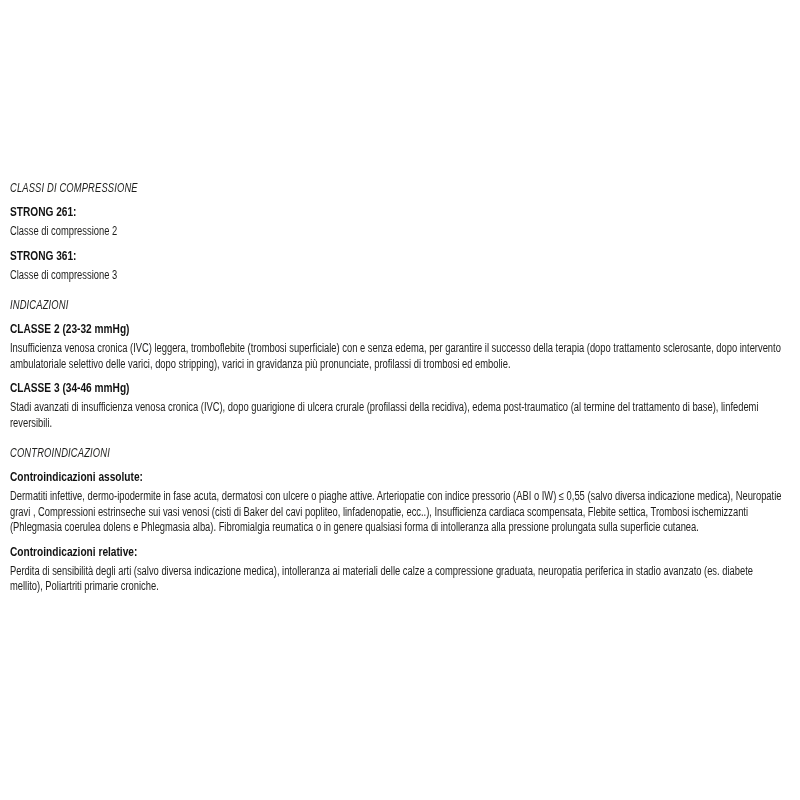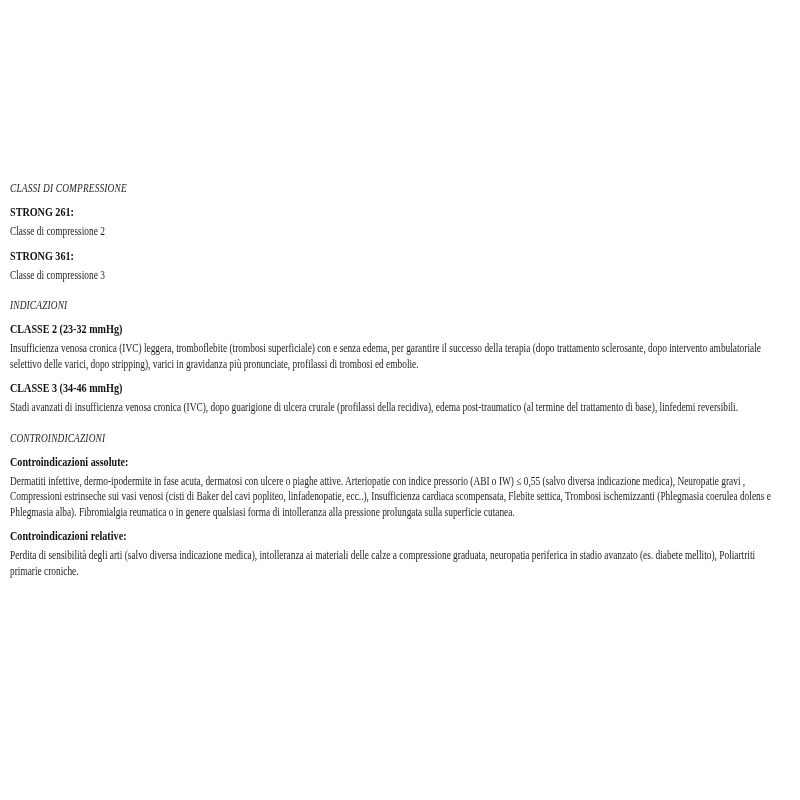--- a/index.html
+++ b/index.html
@@ -8,21 +8,21 @@
     width: 800px;
     height: 800px;
     background: #ffffff;
     overflow: hidden;
   }
   .page {
     position: relative;
     width: 648px;
     height: 800px;
     background: #ffffff;
-    font-family: Liberation Serif, serif;
+    font-family: Liberation Sans, sans-serif;
     color: #1d1d1b;
   }
   
   .content {
     position: absolute;
     top: 181px;
     left: 10px;
     width: 992px;
     transform: scaleX(0.78);
     transform-origin: 0 0;

